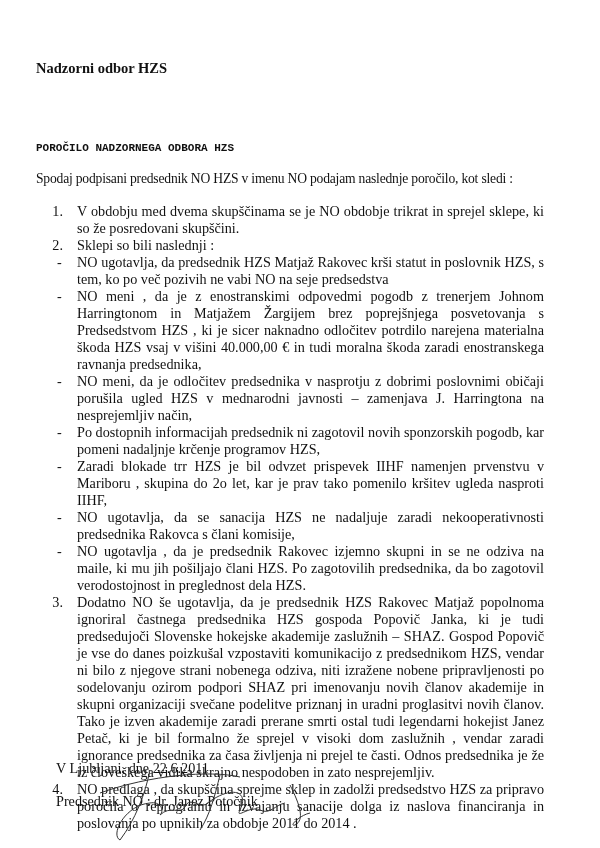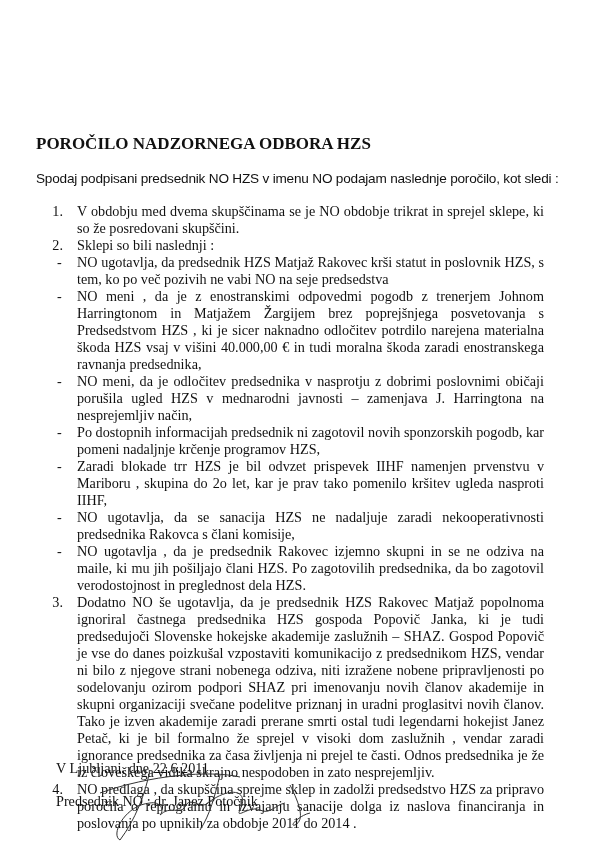--- a/index.html
+++ b/index.html
@@ -1,33 +1,34 @@
 <!DOCTYPE html>
 <html><head>
 <meta charset="utf-8">
 <style>
   html, body { margin:0; padding:0; background:#ffffff; }
   body { width:600px; height:848px; overflow:hidden; position:relative;
          font-family:"Liberation Serif", serif; color:#111; font-size:14.2px; }
   .header { position:absolute; left:36px; top:60px; font-weight:bold; line-height:17px; font-size:14.5px; }
-  .title { position:absolute; left:36px; top:134px; font-weight:bold; font-size:17px; }
-  .intro { position:absolute; left:36px; top:171px; font-family:Liberation Sans, sans-serif; font-size:13.6px; letter-spacing:-0.2px; }
+  .title { position:absolute; left:36px; top:142px; font-weight:bold; font-size:11px;font-family:Liberation Mono, monospace; }
+  .intro { position:absolute; left:36px; top:171px; font-family:Liberation Serif, serif; font-size:13.6px; letter-spacing:-0.2px; }
   .body { position:absolute; left:36px; top:203px; width:508px; line-height:17px; }
   .item { display:flex; margin:0; }
   .marker { width:41px; flex:none; text-align:right; padding-right:14px; box-sizing:border-box; }
   .marker.dash { text-align:left; padding-left:21px; }
   .text { flex:1; text-align:justify; }
   .place-date { position:absolute; left:56px; top:760px; }
   .signer { position:absolute; left:56px; top:793px; }
   .sig { position:absolute; left:90px; top:765px; }
 </style>
 </head>
 <body>
 
 <div class="header">
+  <div>Nadzorni odbor HZS</div>
 </div>
 
 <div class="title">POROČILO NADZORNEGA ODBORA HZS</div>
 
 <div class="intro">Spodaj podpisani predsednik NO HZS v imenu NO podajam naslednje poročilo, kot sledi :</div>
 
 <div class="body">
   <div class="item">
       <span class="marker">1.</span>
       <span class="text">V obdobju med dvema skupščinama se je NO obdobje trikrat in sprejel sklepe, ki so že posredovani skupščini.</span>

